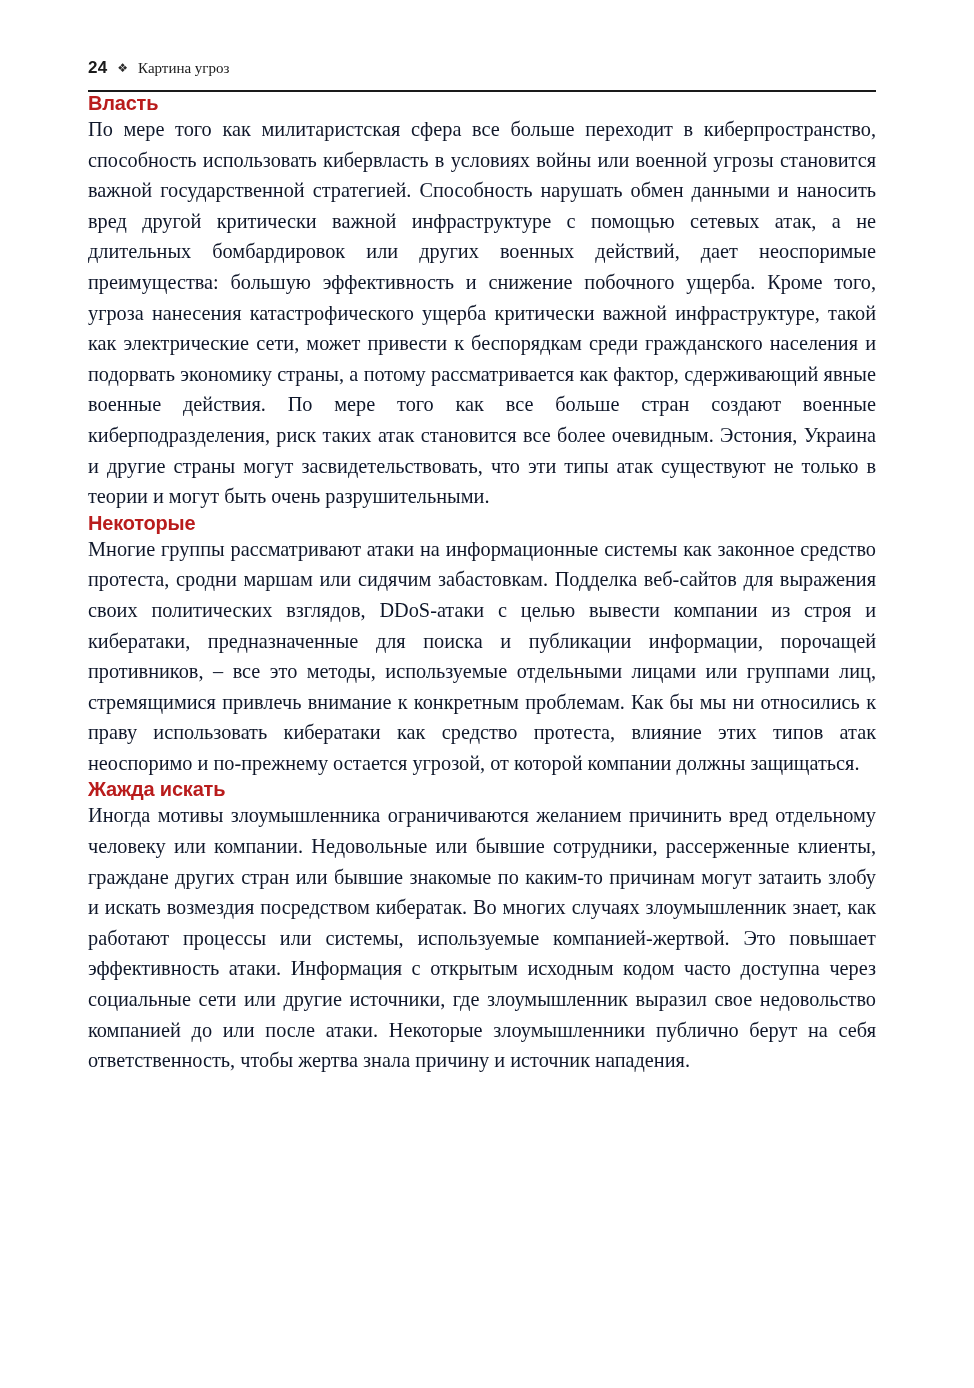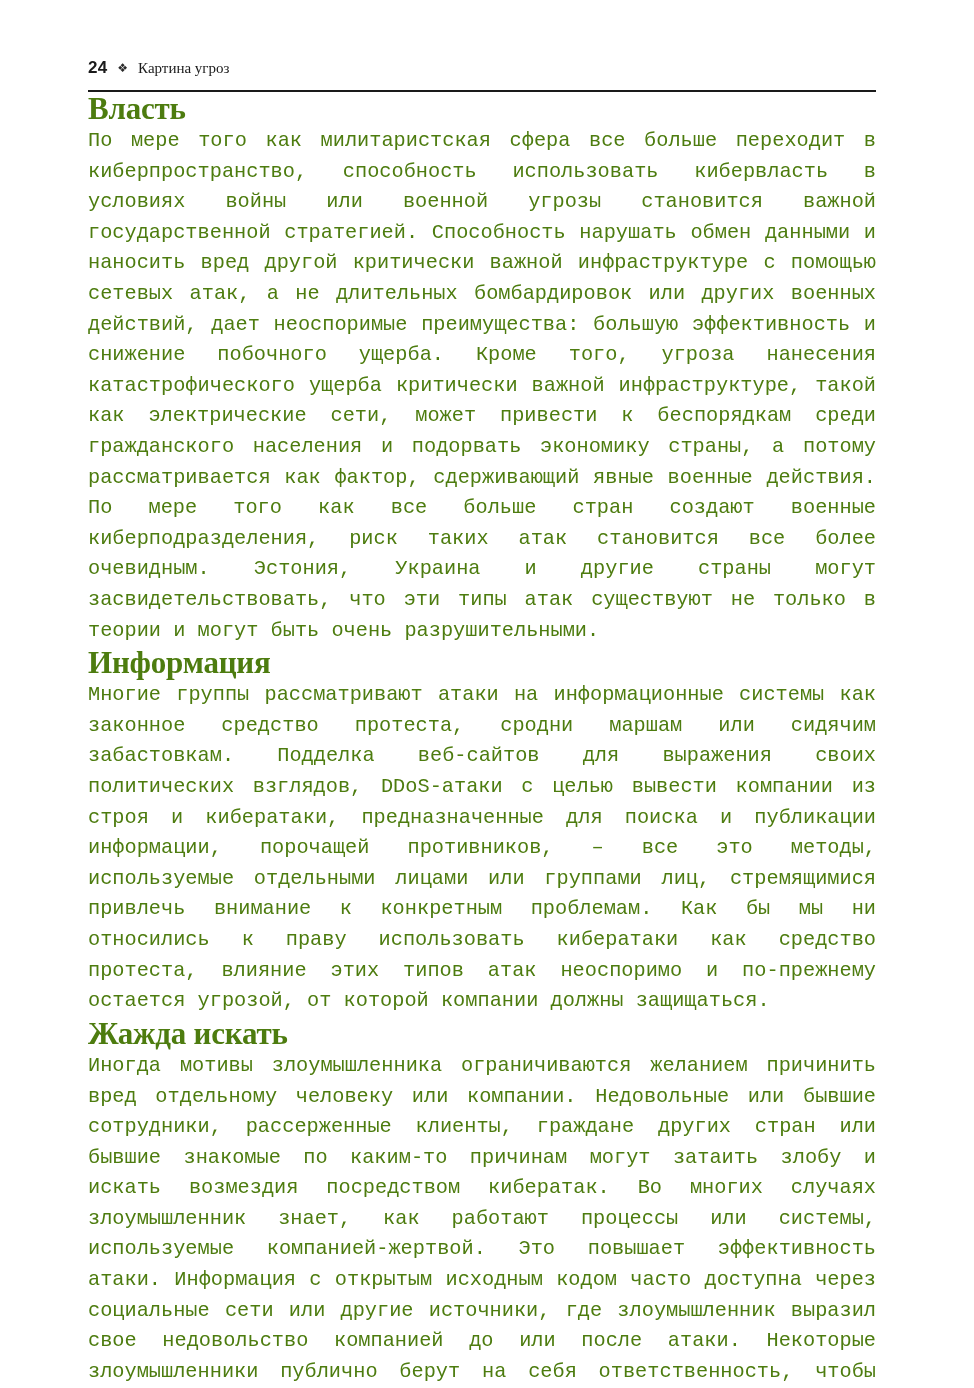--- a/index.html
+++ b/index.html
@@ -44,40 +44,40 @@
     font-size: 12px;
     color: #2b2b2b;
     transform: translateY(-1px);
   }
   .runhead .runtitle {
     font-size: 15px;
     color: #1b1b1b;
     font-family: Liberation Serif, serif;
   }
   h2.heading {
-    font-family: Liberation Serif, serif;
+    font-family: Liberation Sans, sans-serif;
     font-weight: bold;
-    font-size: 31px;
+    font-size: 20px;
     line-height: 1.1;
     margin: 0;
-    color: #4d7c0f;
+    color: #b91c1c;
     letter-spacing: -0.2px;
   }
   .h-power { margin-top: 42px; }
   .h-hack  { margin-top: 54px; }
   .h-revenge { margin-top: 56px; }
 
   p.body {
     margin: 0;
-    font-family: Liberation Mono, monospace;
+    font-family: Liberation Serif, serif;
     font-size: 20.3px;
     line-height: 30.6px;
     text-align: justify;
     text-justify: inter-word;
-    color: #4d7c0f;
+    color: #0f172a;
     hyphens: manual;
   }
   .p-power { margin-top: 22px; }
   .p-hack { margin-top: 24px; }
   .p-revenge { margin-top: 24px; }
 </style>
 </head>
 <body>
 
 <div class="page">
@@ -85,20 +85,20 @@
 
     <div class="runhead">
       <span class="folio">24</span>
       <span class="diamond">❖</span>
       <span class="runtitle">Картина угроз</span>
     </div>
 
     <h2 class="heading h-power">Власть</h2>
     <p class="body p-power">По мере того как милитаристская сфера все больше переходит в киберпро­странство, способность использовать кибервласть в условиях войны или военной угрозы становится важной государственной стратегией. Способ­ность нарушать обмен данными и наносить вред другой критически важной инфраструктуре с помощью сетевых атак, а не длительных бомбардировок или других военных действий, дает неоспоримые преимущества: большую эффективность и снижение побочного ущерба. Кроме того, угроза нанесения катастрофического ущерба критически важной инфраструктуре, такой как электрические сети, может привести к беспорядкам среди гражданского на­селения и подорвать экономику страны, а потому рассматривается как фак­тор, сдерживающий явные военные действия. По мере того как все больше стран создают военные киберподразделения, риск таких атак становится все более очевидным. Эстония, Украина и другие страны могут засвидетельство­вать, что эти типы атак существуют не только в теории и могут быть очень разрушительными.</p>
 
-    <h2 class="heading h-hack">Информация</h2>
+    <h2 class="heading h-hack">Некоторые</h2>
     <p class="body p-hack">Многие группы рассматривают атаки на информационные системы как за­конное средство протеста, сродни маршам или сидячим забастовкам. Под­делка веб-сайтов для выражения своих политических взглядов, DDoS-атаки с целью вывести компании из строя и кибератаки, предназначенные для по­иска и публикации информации, порочащей противников, – все это методы, используемые отдельными лицами или группами лиц, стремящимися при­влечь внимание к конкретным проблемам. Как бы мы ни относились к праву использовать кибератаки как средство протеста, влияние этих типов атак неоспоримо и по-прежнему остается угрозой, от которой компании должны защищаться.</p>
 
     <h2 class="heading h-revenge">Жажда искать</h2>
     <p class="body p-revenge">Иногда мотивы злоумышленника ограничиваются желанием причинить вред отдельному человеку или компании. Недовольные или бывшие сотрудники, рассерженные клиенты, граждане других стран или бывшие знакомые по каким-то причинам могут затаить злобу и искать возмездия посредством кибератак. Во многих случаях злоумышленник знает, как работают процессы или системы, используемые компанией-жертвой. Это повышает эффектив­ность атаки. Информация с открытым исходным кодом часто доступна через социальные сети или другие источники, где злоумышленник выразил свое недовольство компанией до или после атаки. Некоторые злоумышленники публично берут на себя ответственность, чтобы жертва знала причину и ис­точник нападения.</p>
 
   </div>
 </div>
 
 </body></html>

